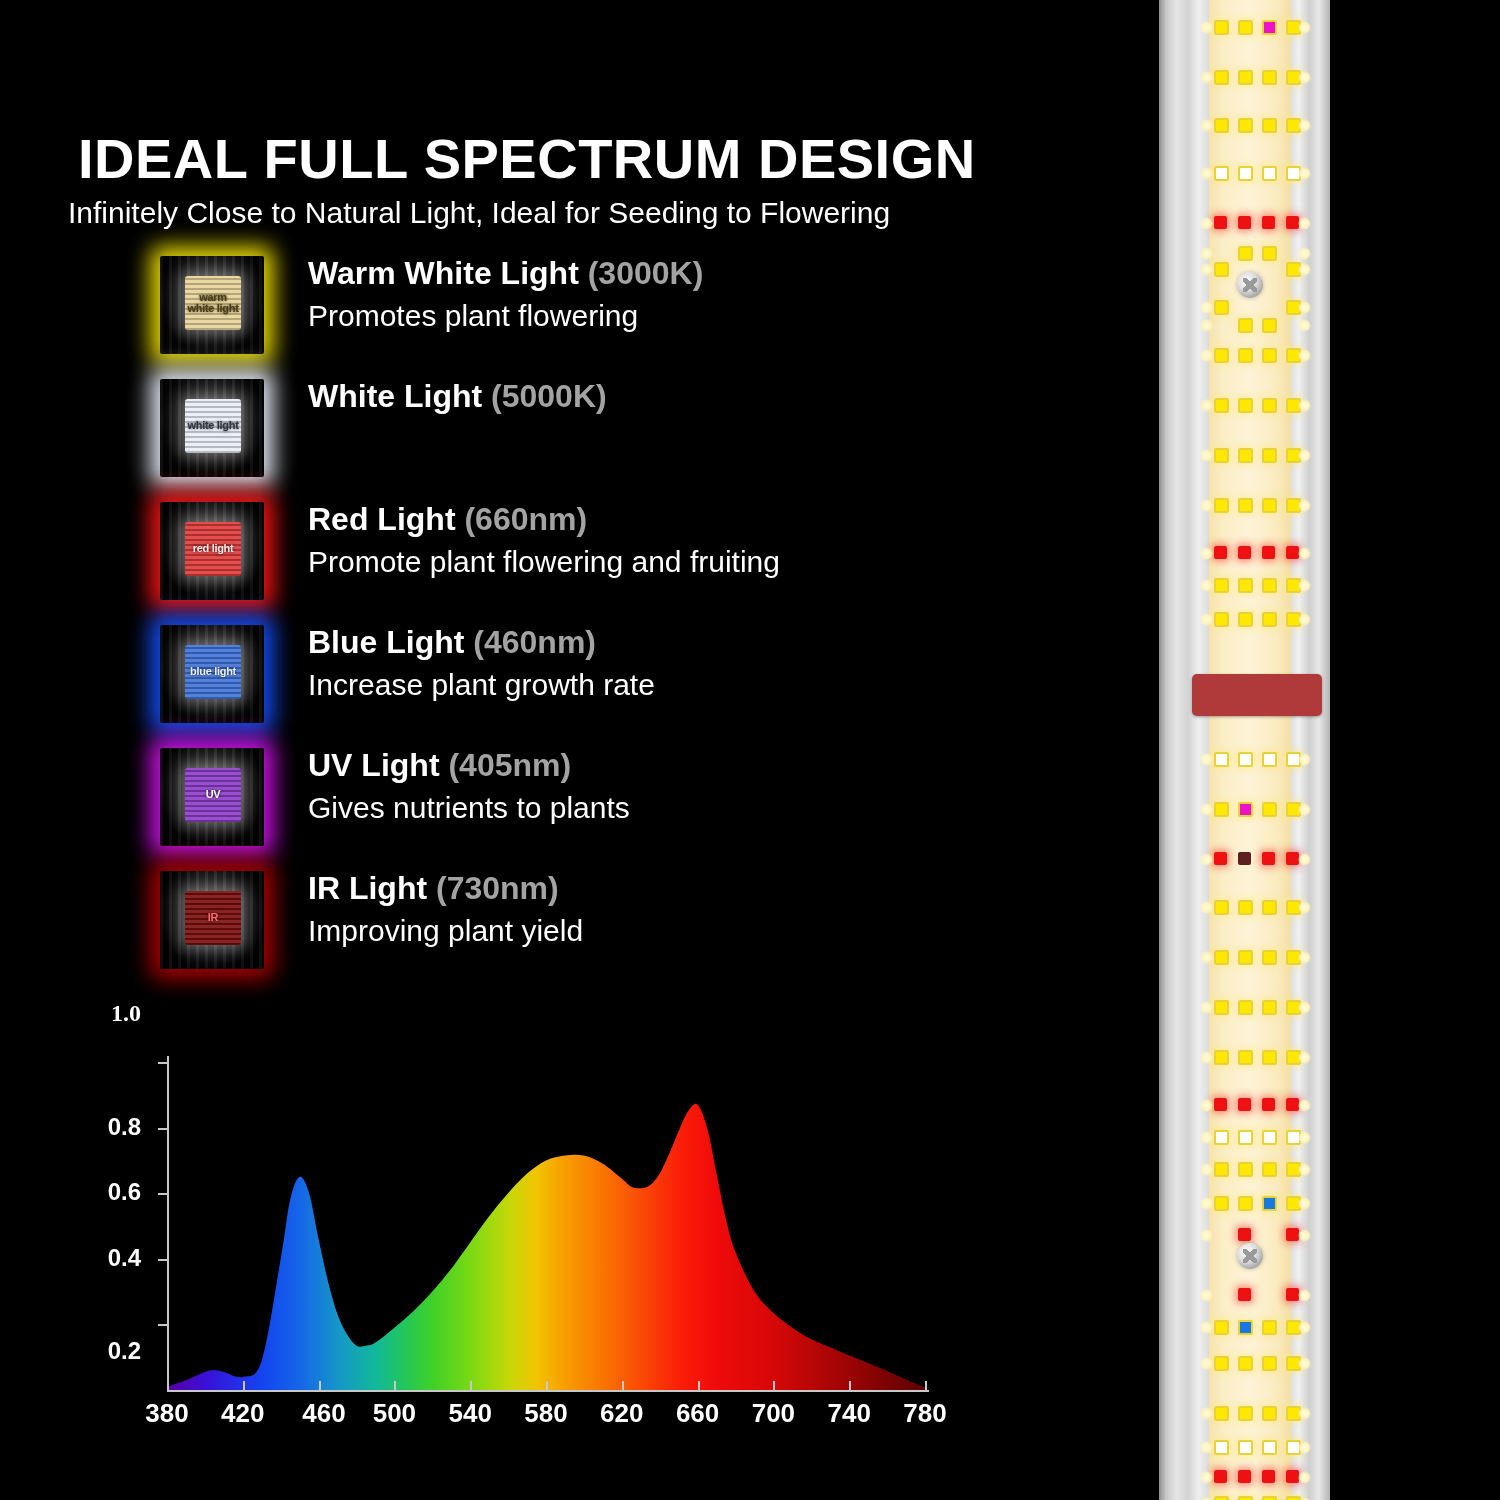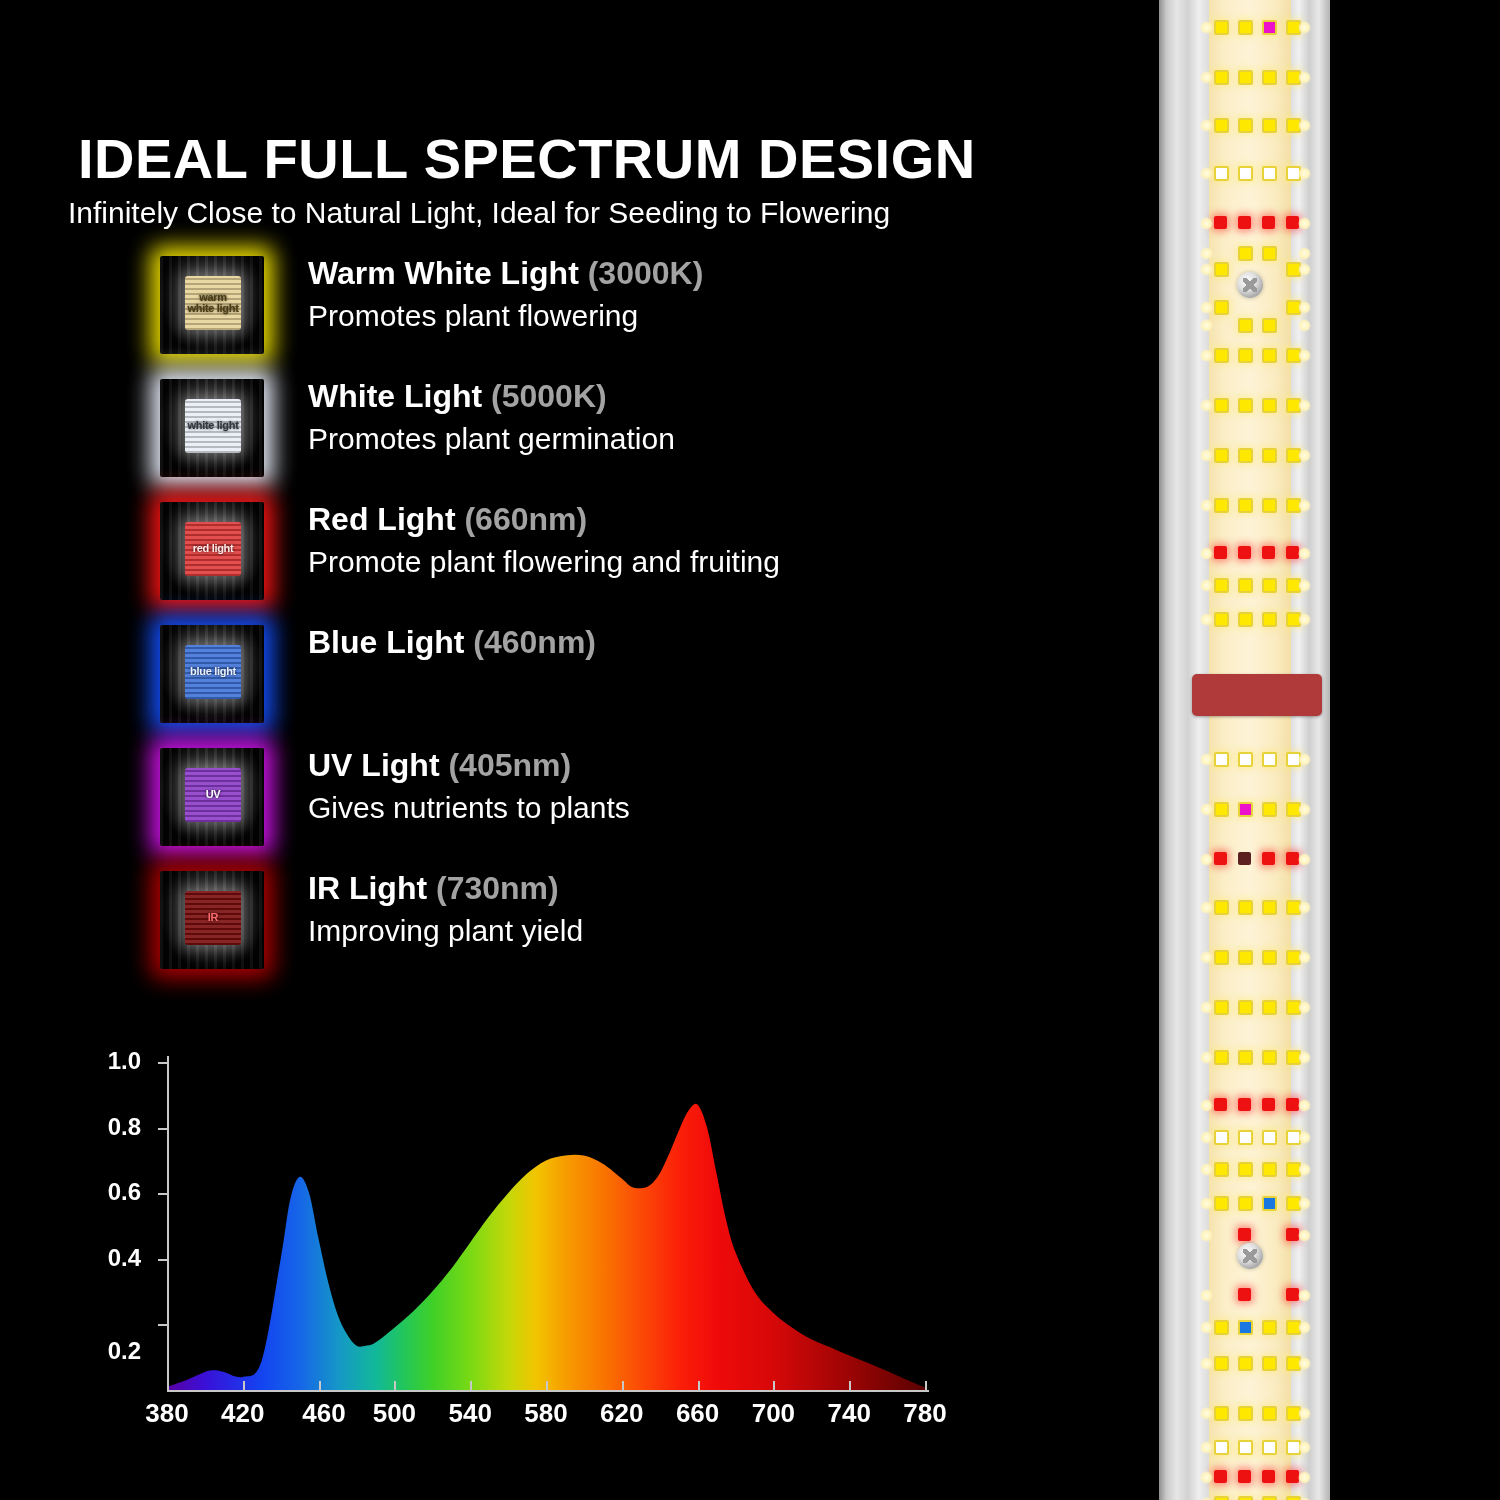--- a/index.html
+++ b/index.html
@@ -156,21 +156,20 @@
         <div class="chip">
           <div class="glow" style="background: rgb(238, 242, 255);"></div>
           <div class="body">
             <div class="die" style="background: rgb(233, 238, 246);">
               <div class="dietext" style="color: rgb(48, 54, 64);">white light</div>
             </div>
           </div>
         </div>
         <div class="ftext">
           <div class="fname"><span>White Light</span> <span class="fval">(5000K)</span></div>
-          <div class="fdesc">Promotes plant germination</div>
         </div>
       </div>
       <div class="feature-row">
         <div class="chip">
           <div class="glow" style="background: rgb(255, 20, 20);"></div>
           <div class="body">
             <div class="die" style="background: rgb(224, 58, 58);">
               <div class="dietext" style="color: rgb(255, 233, 233);">red light</div>
             </div>
           </div>
@@ -184,20 +183,21 @@
         <div class="chip">
           <div class="glow" style="background: rgb(20, 80, 255);"></div>
           <div class="body">
             <div class="die" style="background: rgb(63, 115, 216);">
               <div class="dietext" style="color: rgb(234, 241, 255);">blue light</div>
             </div>
           </div>
         </div>
         <div class="ftext">
           <div class="fname"><span>Blue Light</span> <span class="fval">(460nm)</span></div>
+          <div class="fdesc">Increase plant growth rate</div>
         </div>
       </div>
       <div class="feature-row">
         <div class="chip">
           <div class="glow" style="background: rgb(212, 18, 238);"></div>
           <div class="body">
             <div class="die" style="background: rgb(140, 60, 200);">
               <div class="dietext" style="color: rgb(255, 255, 255);">UV</div>
             </div>
           </div>
@@ -464,21 +464,21 @@
     <div class="axis-line" style="left: 167px; top: 1390px; width: 762px; height: 2px;"></div>
     <div class="axis-line" style="left: 158px; top: 1324px; width: 9px; height: 2px;"></div>
     <div class="ylab" style="left: 81px; top: 1309.4px; margin-top: 28px;">0.2</div>
     <div class="axis-line" style="left: 158px; top: 1259px; width: 9px; height: 2px;"></div>
     <div class="ylab" style="left: 81px; top: 1243.8px;">0.4</div>
     <div class="axis-line" style="left: 158px; top: 1193px; width: 9px; height: 2px;"></div>
     <div class="ylab" style="left: 81px; top: 1178.2px;">0.6</div>
     <div class="axis-line" style="left: 158px; top: 1128px; width: 9px; height: 2px;"></div>
     <div class="ylab" style="left: 81px; top: 1112.6px;">0.8</div>
     <div class="axis-line" style="left: 158px; top: 1062px; width: 9px; height: 2px;"></div>
-    <div class="ylab" style="left: 81px; top: 1047px;">1.0</div>
+    <div class="ylab" style="left: 81px; top: 1000px; font-family: Liberation Serif, serif;">1.0</div>
     <div class="axis-line" style="left: 167px; top: 1381px; width: 2px; height: 9px;"></div>
     <div class="xlab" style="left: 167px;">380</div>
     <div class="axis-line" style="left: 243px; top: 1381px; width: 2px; height: 9px;"></div>
     <div class="xlab" style="left: 242.8px;">420</div>
     <div class="axis-line" style="left: 319px; top: 1381px; width: 2px; height: 9px;"></div>
     <div class="xlab" style="left: 324px;">460</div>
     <div class="axis-line" style="left: 394px; top: 1381px; width: 2px; height: 9px;"></div>
     <div class="xlab" style="left: 394.4px;">500</div>
     <div class="axis-line" style="left: 470px; top: 1381px; width: 2px; height: 9px;"></div>
     <div class="xlab" style="left: 470.2px;">540</div>

